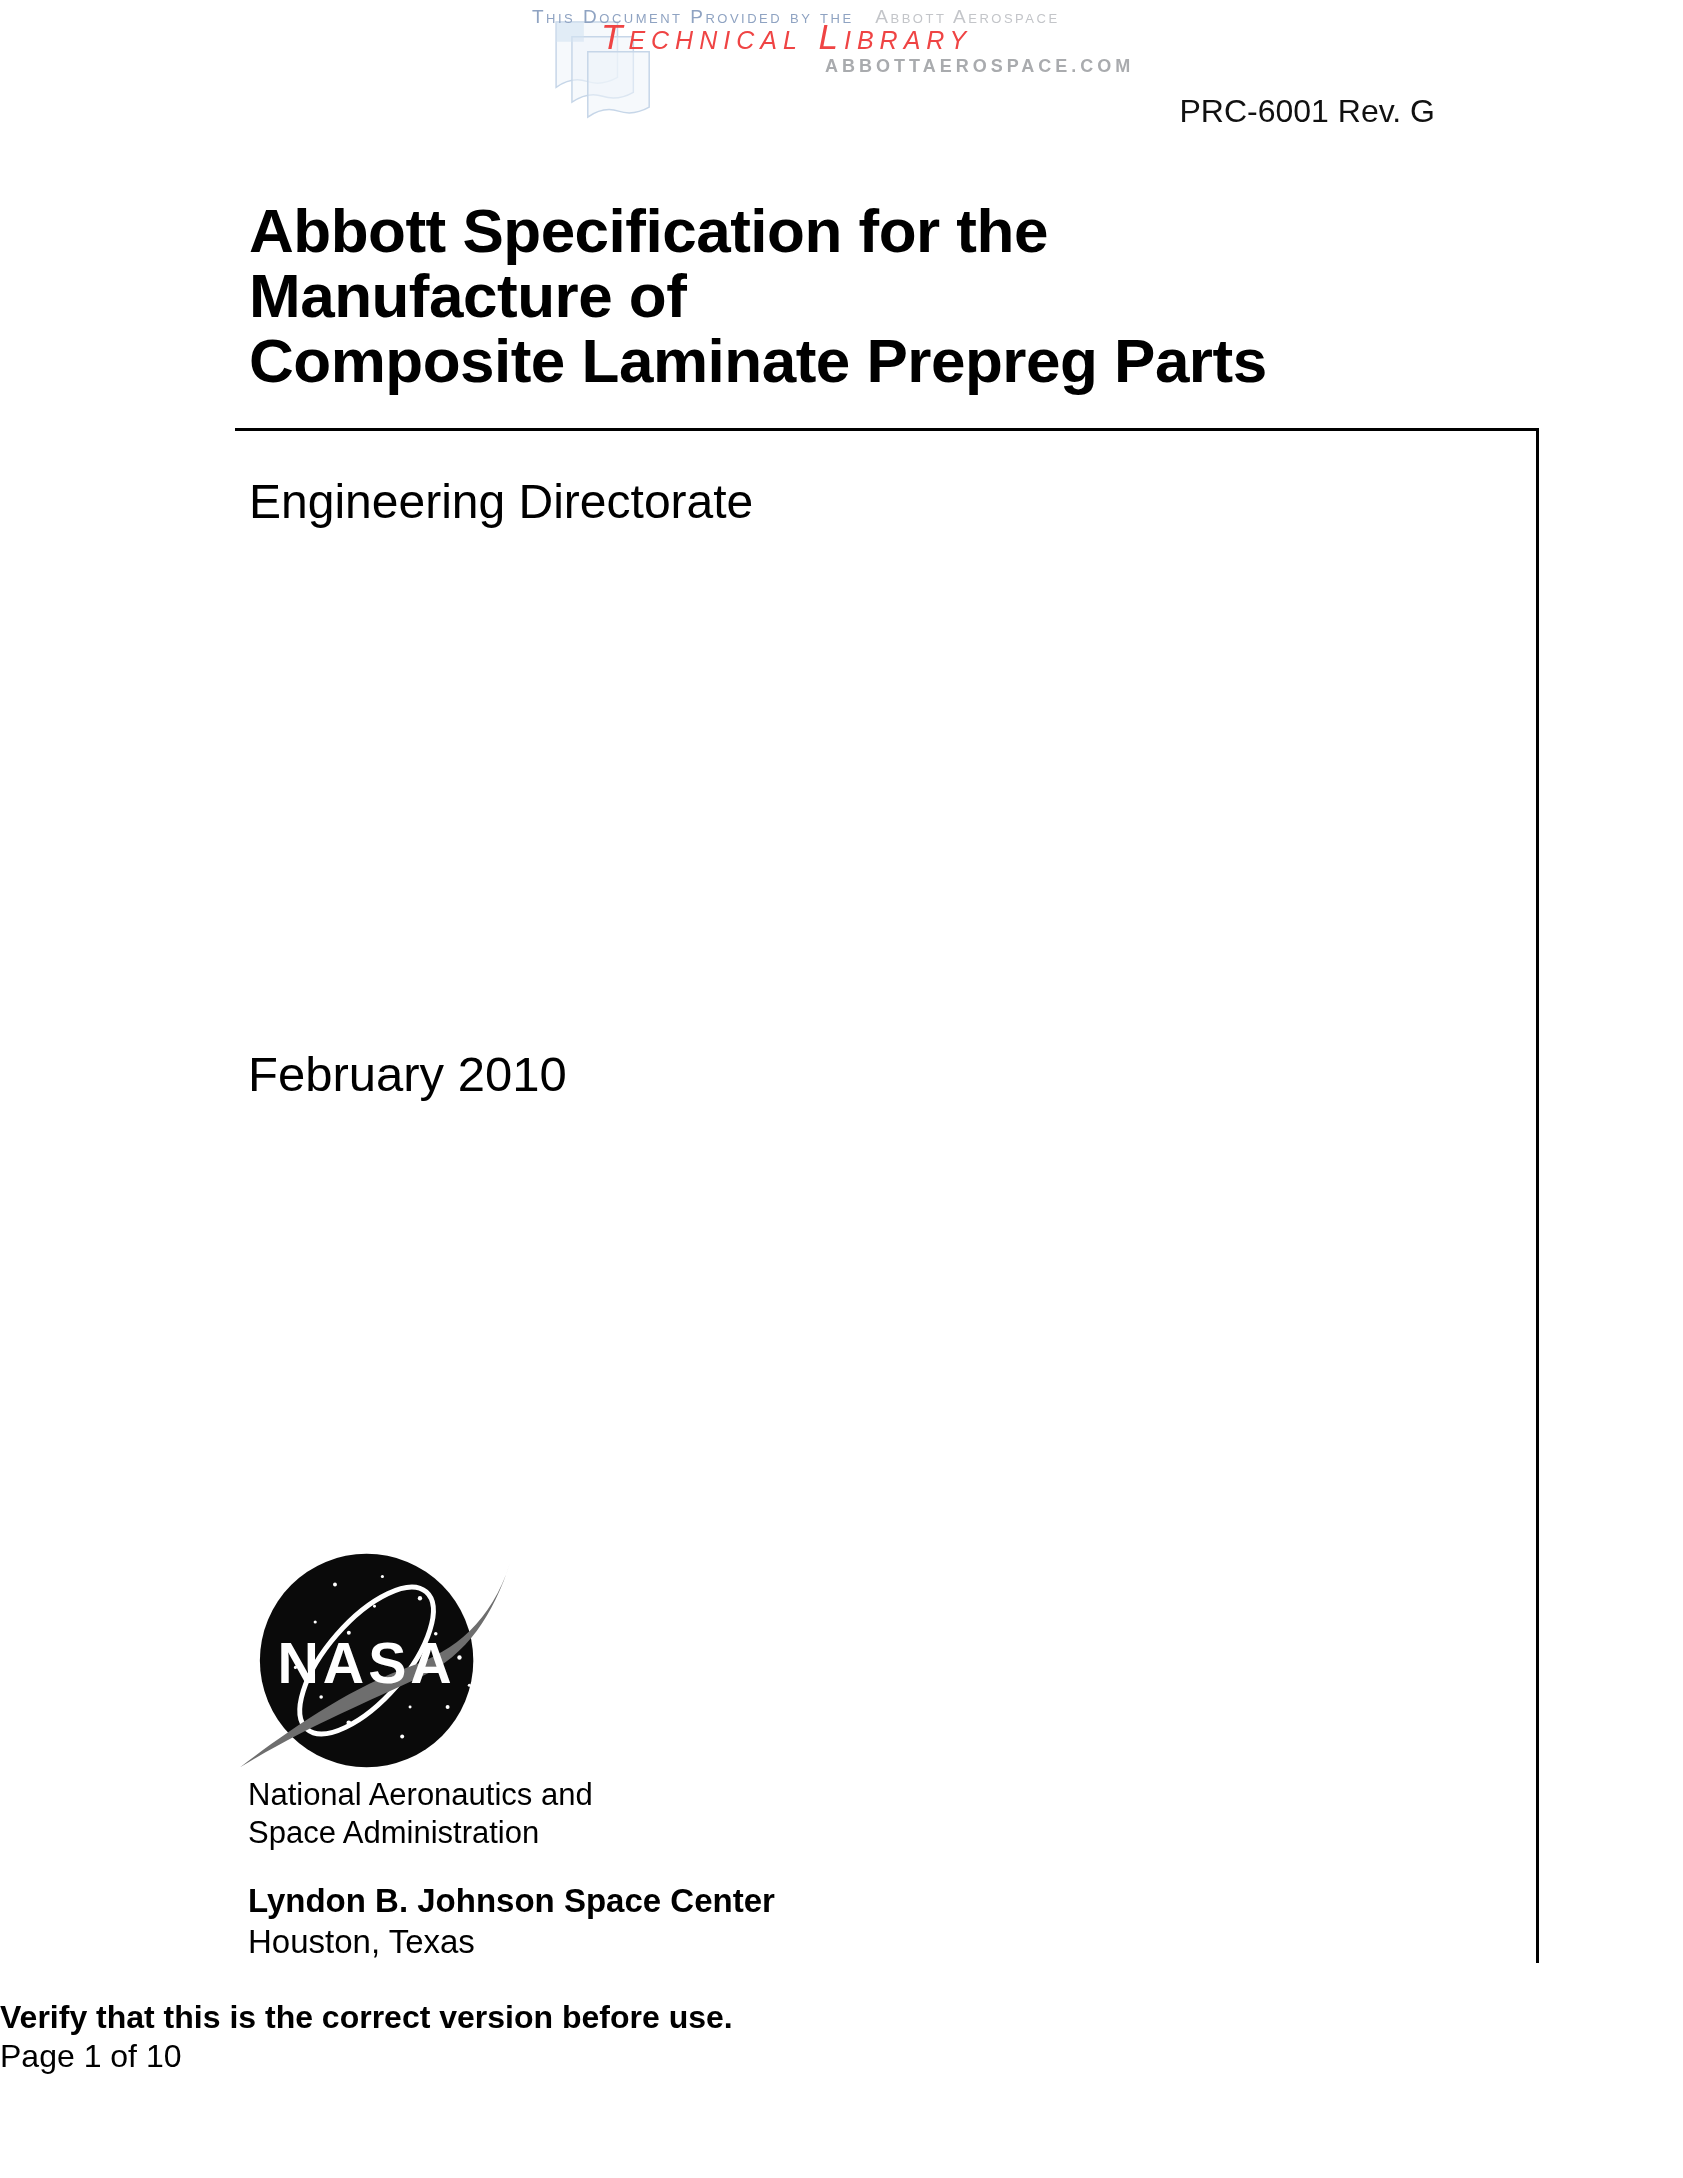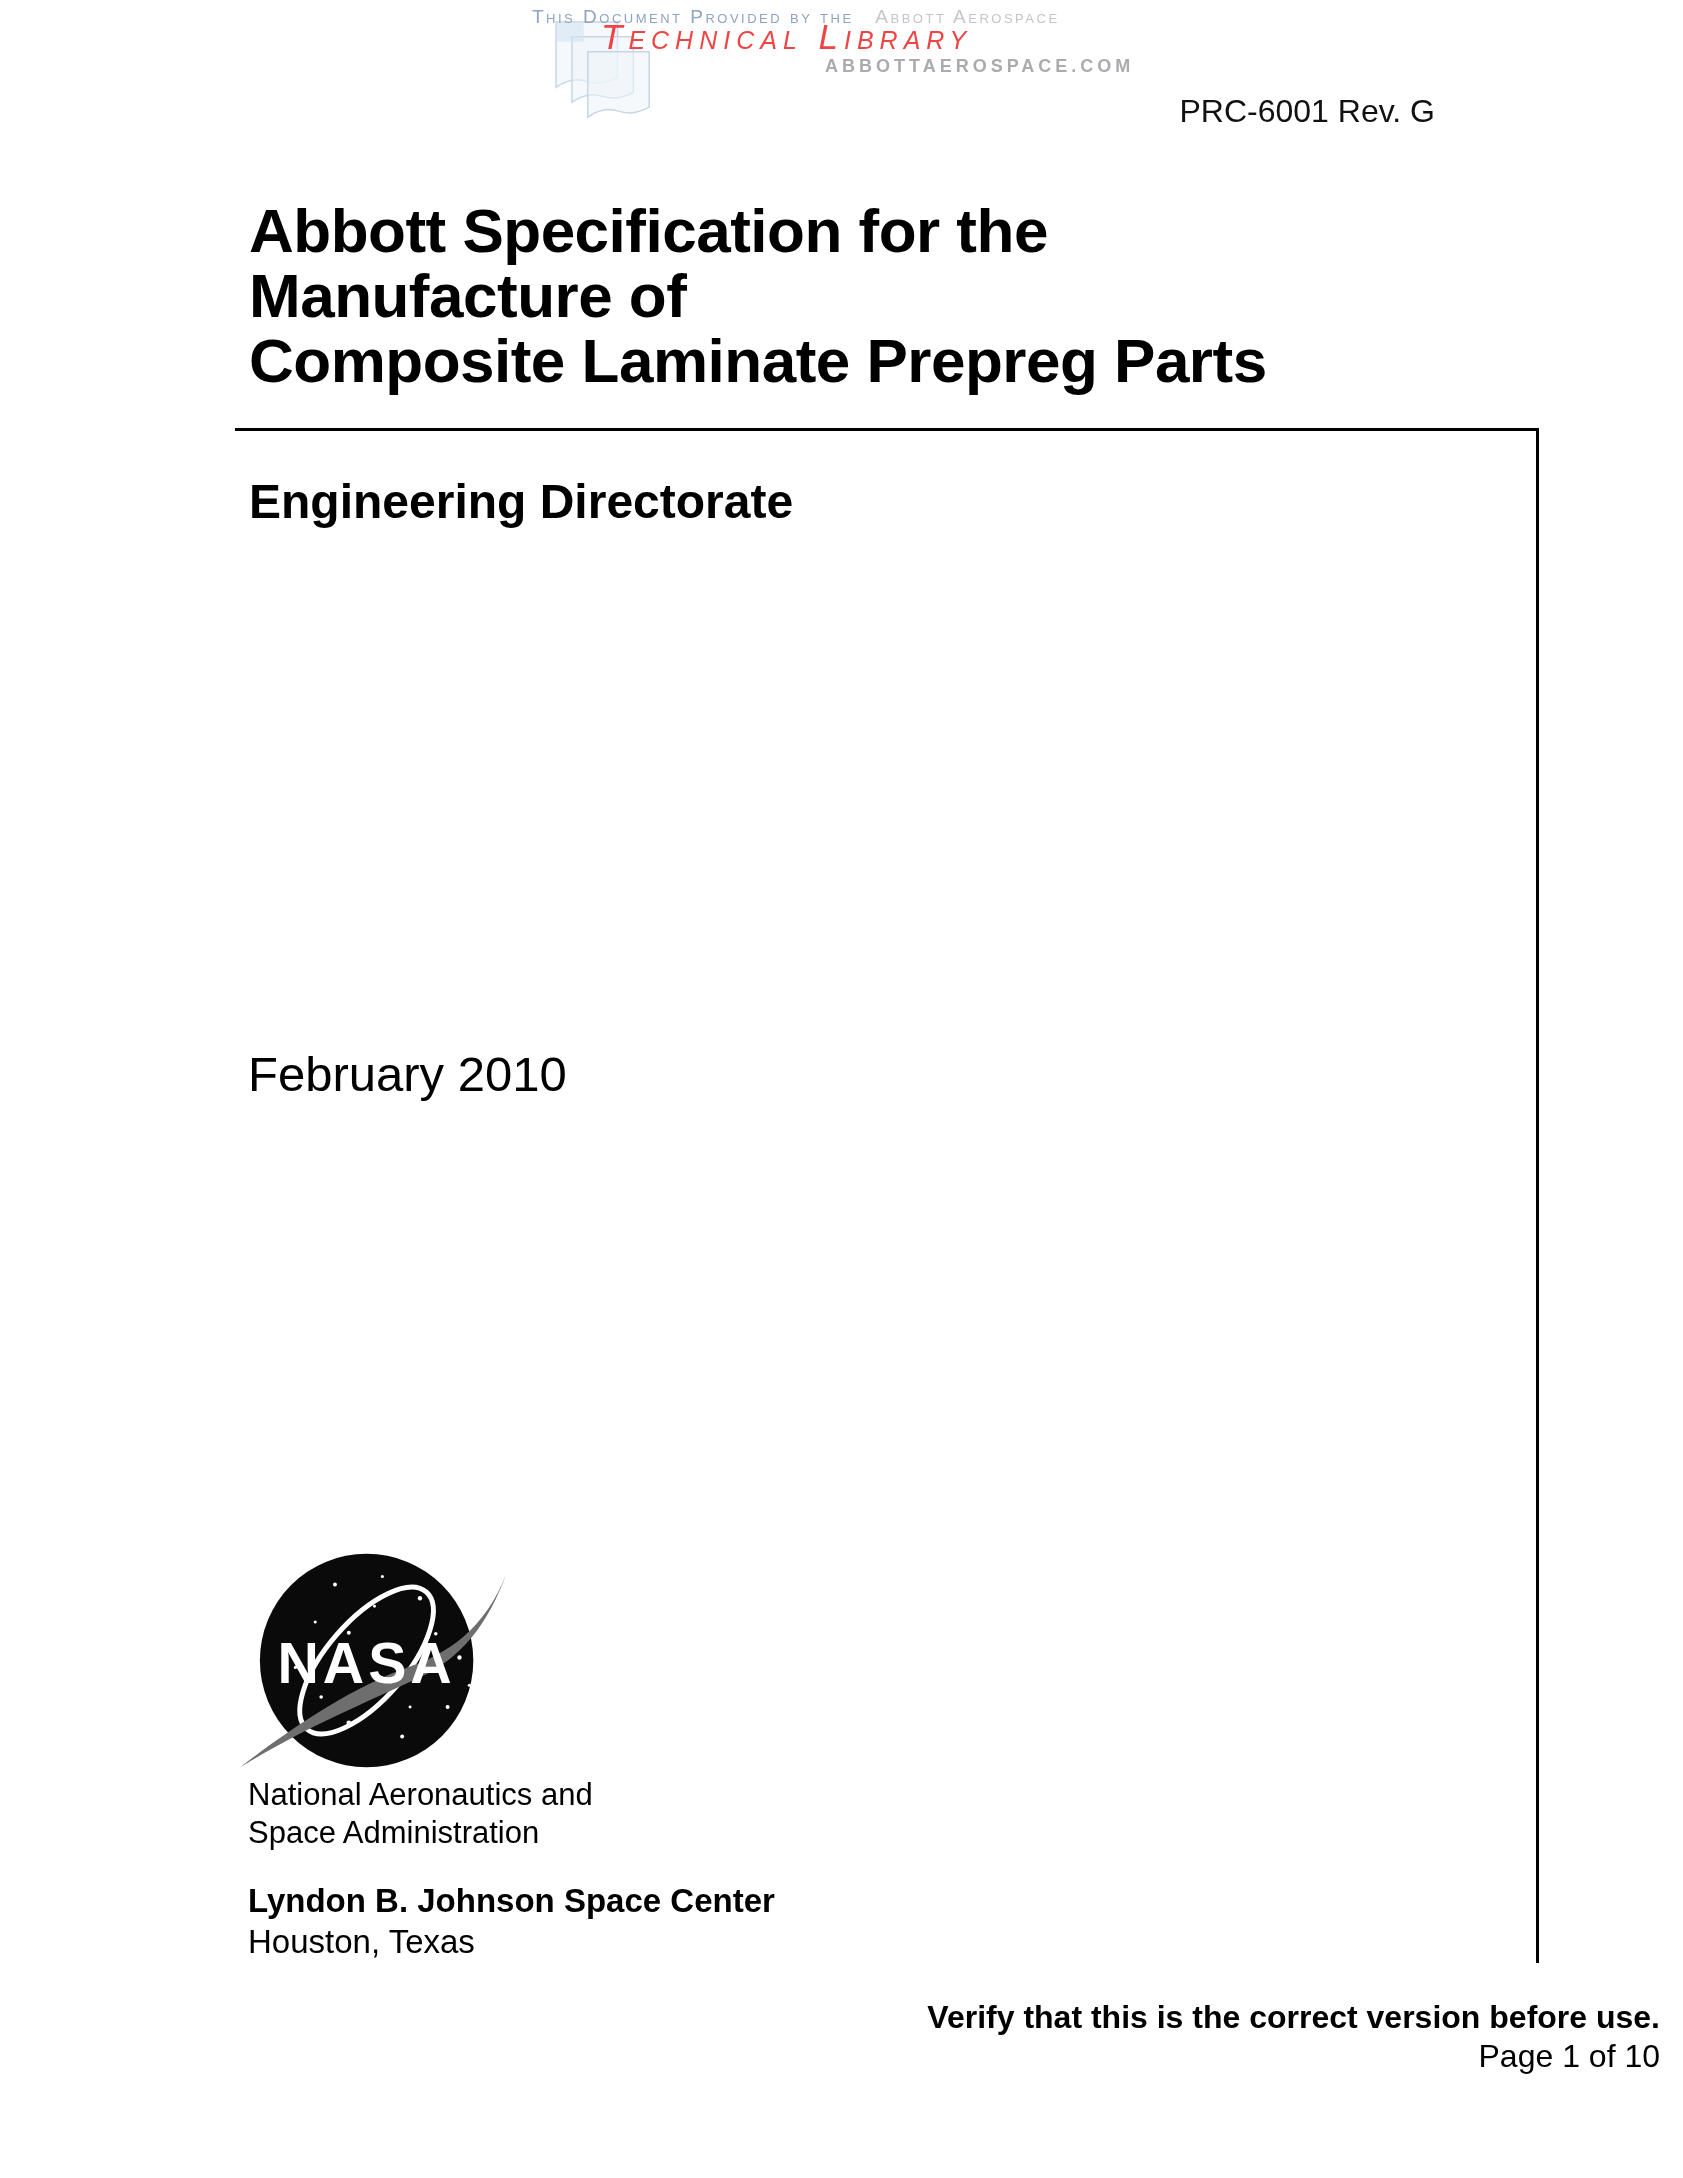--- a/index.html
+++ b/index.html
@@ -46,36 +46,36 @@
   }
   
   .rule-box{
     position:absolute; left:235px; top:428px;
     width:1304px; height:1535px;
     box-sizing:border-box;
     border-top:3px solid #000;
     border-right:3px solid #000;
   }
   
-  .org-line1{position:absolute; left:249px; top:474px; font-size:48px; font-weight:bold;}
+  .org-line1{position:absolute; left:249px; top:474px; font-size:48px; font-weight:normal;}
   .org-line2{position:absolute; left:249px; top:592px; font-size:48px; font-weight:bold;}
   
   .date-line{position:absolute; left:248px; top:1046px; font-size:49px; font-weight:400;}
   
   .nasa-logo{position:absolute; left:226px; top:1537px;}
   .agency-name{
     position:absolute; left:248px; top:1776px;
     font-size:31px; line-height:38px;
   }
   .center-block{position:absolute; left:248px; top:1880px; font-size:33px; line-height:41px;}
   .center-name{font-weight:bold;}
   
   .footer{
     position:absolute; left:0; top:1998px; width:1636px;
-    text-align:right; font-size:32px; line-height:39px;margin-left:24px;
+    text-align:left; font-size:32px; line-height:39px;
   }
   .footer-warning{font-weight:bold;}
 </style>
 </head>
 <body>
 
 <div class="page">
 
   <svg class="pages-icon" width="135" height="103" viewBox="0 0 136 104">
     <g fill="#eef4fa" fill-opacity="0.55" stroke="#c6d6e8" stroke-width="1.5">

